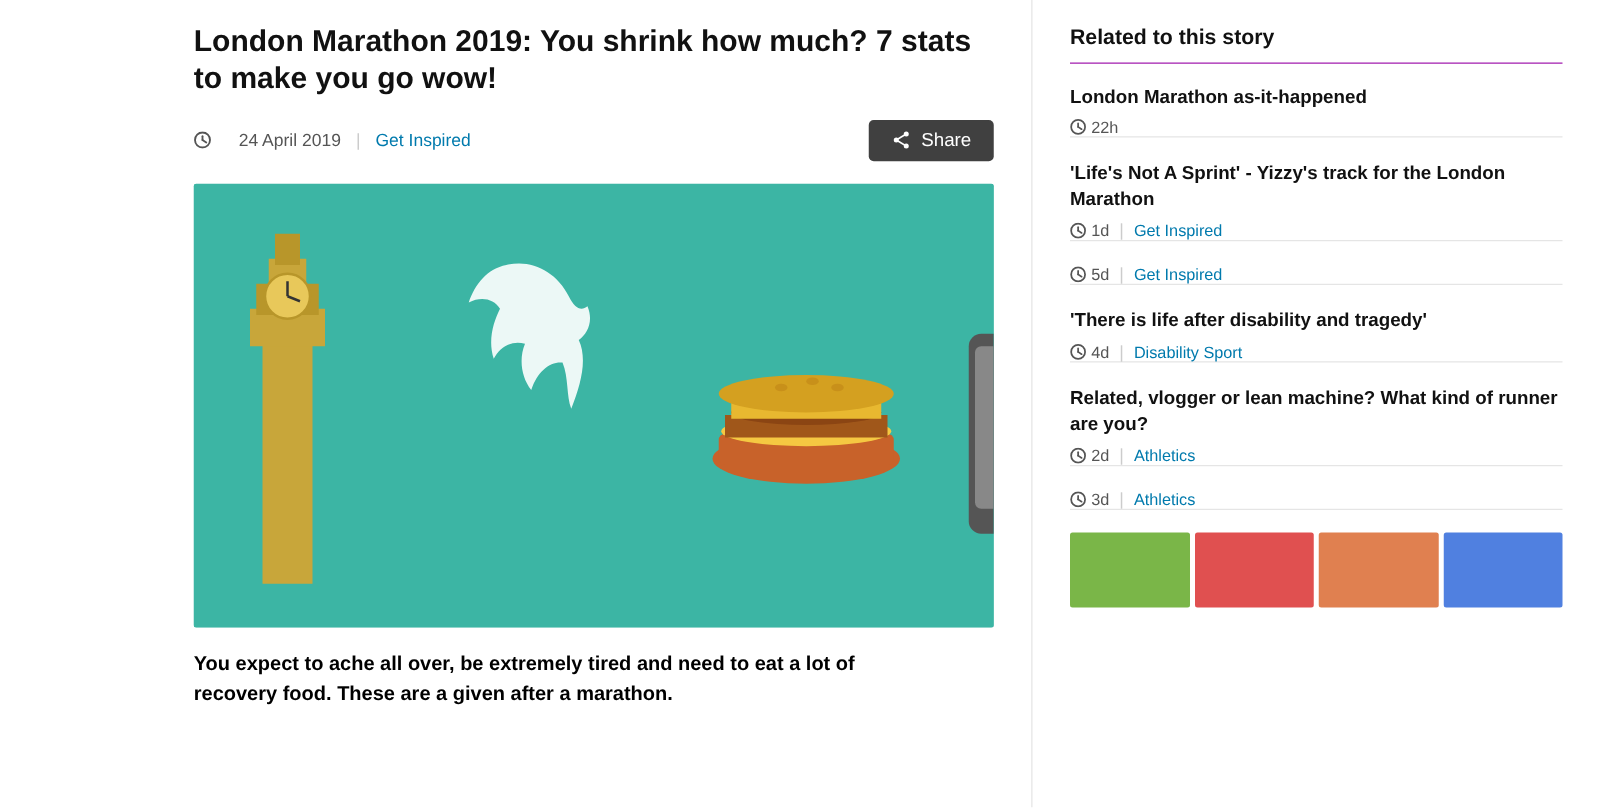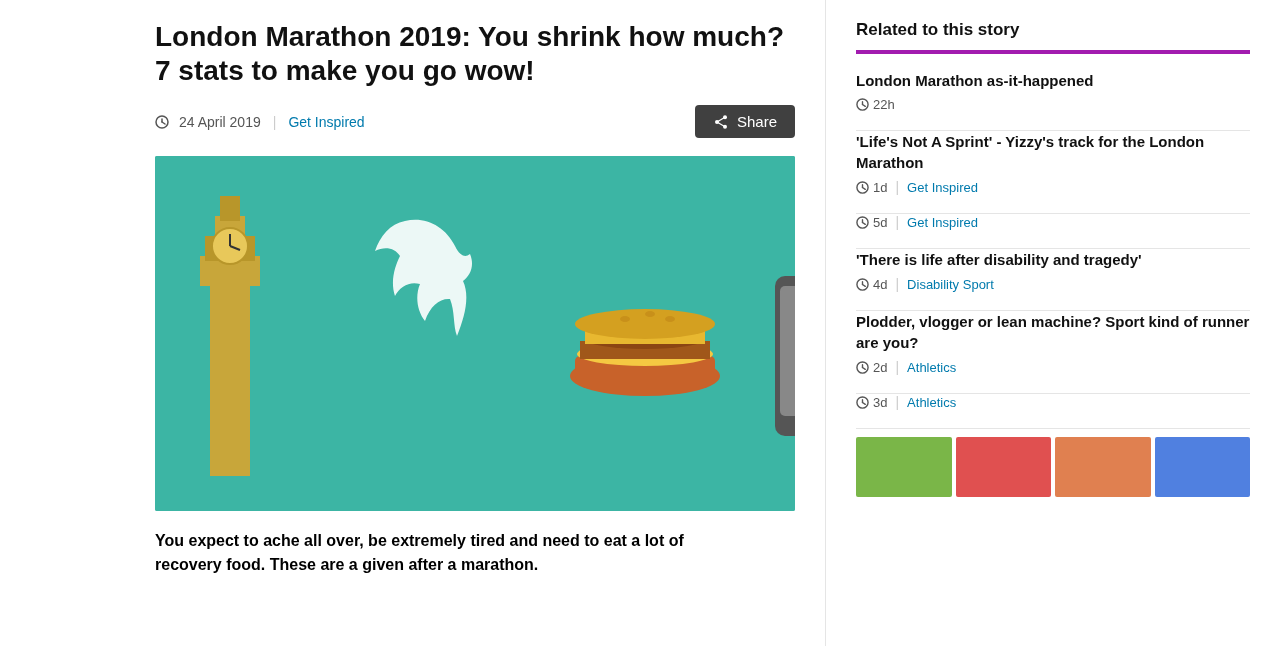--- a/index.html
+++ b/index.html
@@ -21,37 +21,37 @@
       padding: 20px 30px 20px 155px;
       border-right: 1px solid #e5e5e5;
     }
     .sidebar {
       flex: 1;
       padding: 20px 30px;
     }
 
     
     .article-title {
-      font-size: 28px;
+      font-size: 24px;
       font-weight: bold;
       line-height: 1.2;
       color: #111;
       margin-bottom: 18px;
       max-width: 640px;
     }
     .article-meta {
       display: flex;
       align-items: center;
       gap: 12px;
       margin-bottom: 18px;
     }
     .article-date {
       display: flex;
       align-items: center;
-      gap: 10px;
+      gap: 22px;
       font-size: 14px;
       color: #555;
     }
     .clock-icon {
       width: 14px;
       height: 14px;
       display: inline-block;
     }
     .meta-divider {
       color: #ccc;
@@ -112,24 +112,24 @@
       max-width: 550px;
     }
 
     
     .related-title {
       font-size: 17px;
       font-weight: bold;
       color: #111;
       margin-bottom: 16px;
       padding-bottom: 10px;
-      border-bottom: 4px solid #a21caf;
+      border-bottom: 1px solid #a21caf;
     }
     .related-item {
-      padding-bottom: 18px;
+      margin-bottom: 18px;
       border-bottom: 1px solid #e5e5e5;
     }
     .related-item:last-of-type {
       border-bottom: none;
     }
     .related-item-title {
       font-size: 15px;
       font-weight: bold;
       color: #111;
       line-height: 1.4;
@@ -297,21 +297,21 @@
               <line x1="7" y1="7" x2="10" y2="9" stroke="#555" stroke-width="1.5" stroke-linecap="round"></line>
             </svg>
           <span>4d</span>
         </div>
         <span class="meta-divider">|</span>
         <span class="related-category">Disability Sport</span>
       </div>
     </div>
 
     <div class="related-item">
-      <div class="related-item-title">Plodder, vlogger or lean machine? Sport kind of runner are you?</div>
+      <div class="related-item-title">Related, vlogger or lean machine? What kind of runner are you?</div>
       <div class="related-item-meta">
         <div class="related-item-time">
           <svg width="13" height="13" viewBox="0 0 14 14">
               <circle cx="7" cy="7" r="6" stroke="#555" stroke-width="1.5" fill="none"></circle>
               <line x1="7" y1="4" x2="7" y2="7" stroke="#555" stroke-width="1.5" stroke-linecap="round"></line>
               <line x1="7" y1="7" x2="10" y2="9" stroke="#555" stroke-width="1.5" stroke-linecap="round"></line>
             </svg>
           <span>2d</span>
         </div>
         <span class="meta-divider">|</span>

